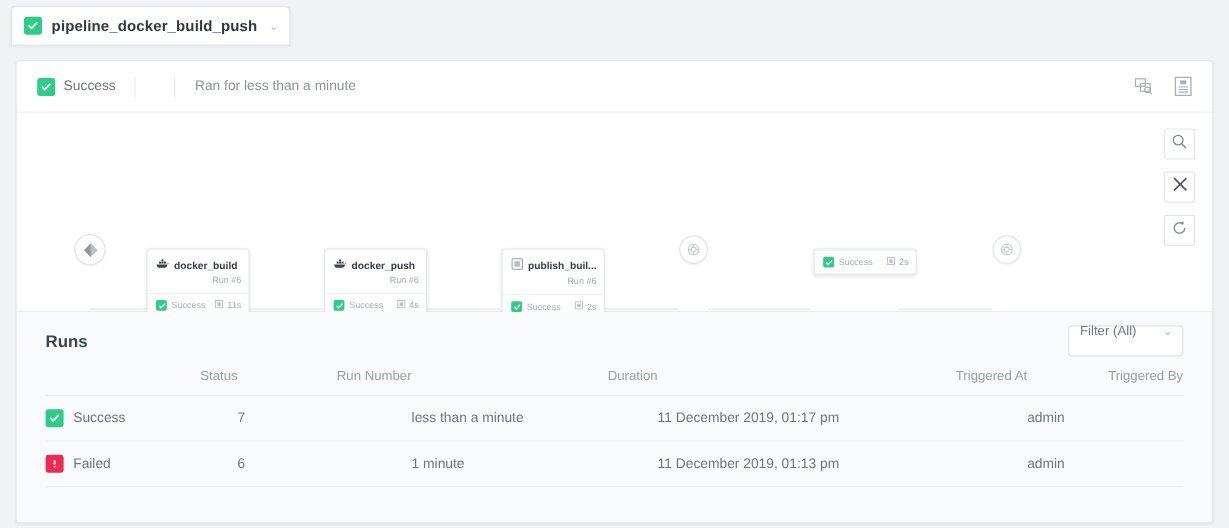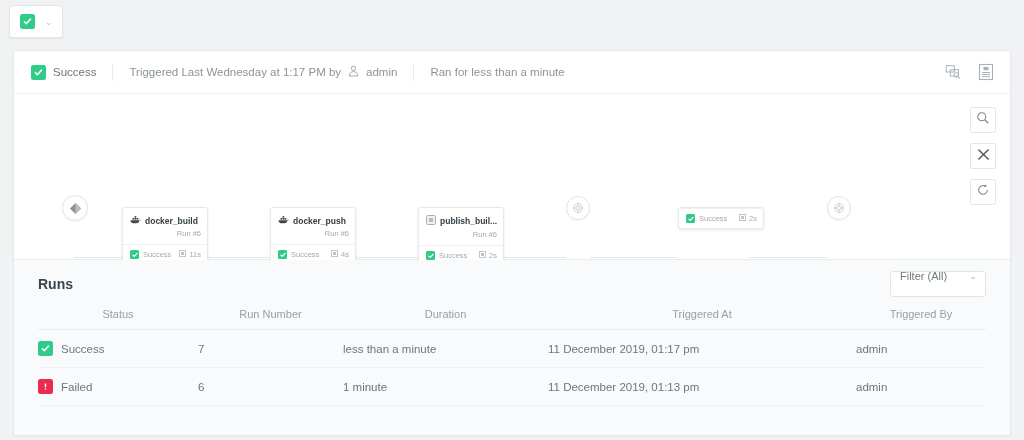--- a/index.html
+++ b/index.html
@@ -177,21 +177,21 @@
     padding: 0 8px 17px 9px;
     font-size: 11px; color: #707a80;
     cursor: pointer;
   }
   .filter-caret { font-size: 9px; color: #aab2b8; }
 
   table.runs-table {
     width: 100%; border-collapse: collapse; table-layout: fixed;
   }
   table.runs-table th {
-    text-align: center; font-weight: normal;
+    text-align: right; font-weight: normal;
     font-size: 11px; color: #97a0a6;
     padding: 0 0 9px 0;
     border-bottom: 1px solid #e8ecee;
   }
   table.runs-table td {
     font-size: 11.5px; color: #6d777d;
     padding: 11px 0 11px 0;
     border-bottom: 1px solid #eef1f3;
     vertical-align: middle;
   }
@@ -204,49 +204,39 @@
 </head>
 <body>
 
 <div class="tabbar">
   <div class="tab">
     <span class="sq-badge sq-success">
       <svg width="9" height="9" viewBox="0 0 10 10">
           <path d="M1.5 5.2 L3.7 7.4 L8.4 2.3" fill="none" stroke="#fff" stroke-width="1.7" stroke-linecap="round" stroke-linejoin="round"></path>
         </svg>
     </span>
+    <span class="tab-title">pipeline_docker_build_push</span>
     <span class="tab-caret">⌄</span>
   </div>
 </div>
 
 <div class="panel">
 
   <div class="statusbar">
     <div class="status-chunk first">
       <span class="sq-badge sq-success">
         <svg width="9" height="9" viewBox="0 0 10 10">
             <path d="M1.5 5.2 L3.7 7.4 L8.4 2.3" fill="none" stroke="#fff" stroke-width="1.7" stroke-linecap="round" stroke-linejoin="round"></path>
           </svg>
       </span>
       <span>Success</span>
     </div>
 
     <span class="divider-v"></span>
 
-    <div class="status-chunk">
-      <span>Triggered Last Wednesday at 1:17 PM by</span>
-      <span class="user-ico">
-        <svg width="11" height="12" viewBox="0 0 12 13">
-          <circle cx="6" cy="3.6" r="2.4" fill="none" stroke="#9aa3a9" stroke-width="1"></circle>
-          <path d="M1.6 11.6 C1.6 8.6 3.6 7.2 6 7.2 C8.4 7.2 10.4 8.6 10.4 11.6" fill="none" stroke="#9aa3a9" stroke-width="1"></path>
-          <line x1="1" y1="11.9" x2="11" y2="11.9" stroke="#9aa3a9" stroke-width="1"></line>
-        </svg>
-      </span>
-      <span>admin</span>
-    </div>
 
     <span class="divider-v"></span>
 
     <div class="status-chunk">
       <span>Ran for less than a minute</span>
     </div>
 
     <div class="sb-icons">
       <span class="ibtn">
         <svg width="18" height="18" viewBox="0 0 20 20">

